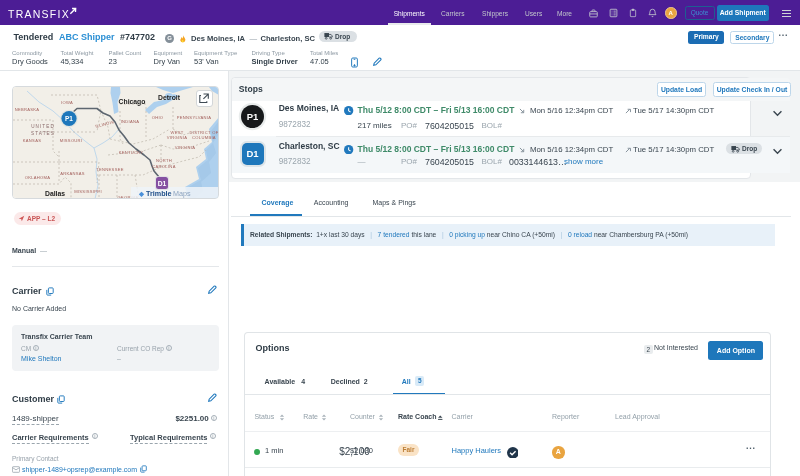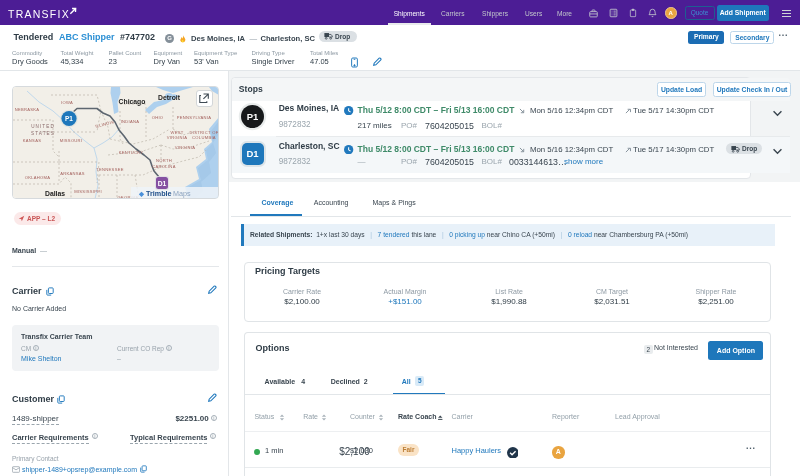--- a/index.html
+++ b/index.html
@@ -105,21 +105,21 @@
       <div class="val" style="left:12px;">Dry Goods</div>
     <div class="lbl" style="left:60.5px;">Total Weight</div>
       <div class="val" style="left:60.5px;">45,334</div>
     <div class="lbl" style="left:108.5px;">Pallet Count</div>
       <div class="val" style="left:108.5px;">23</div>
     <div class="lbl" style="left:153.5px;">Equipment</div>
       <div class="val" style="left:153.5px;">Dry Van</div>
     <div class="lbl" style="left:194px;">Equipment Type</div>
       <div class="val" style="left:194px;">53' Van</div>
     <div class="lbl" style="left:251.5px;">Driving Type</div>
-      <div class="val" style="left:251.5px; font-weight:normal;">Single Driver</div>
+      <div class="val" style="left:251.5px; font-weight:bold;">Single Driver</div>
     <div class="lbl" style="left:310px;">Total Miles</div>
       <div class="val" style="left:310px;">47.05</div>
     <svg class="abs" style="left:350px; top:9.5px;" width="9" height="11" viewBox="0 0 11 13">
         <g fill="none" stroke="#2179bd" stroke-width="1.2">
           <rect x="2" y="1" width="7" height="11" rx="1.4"></rect>
           <path d="M4.5 2.6 h2"></path>
           <circle cx="5.5" cy="10" r="0.8" fill="#2179bd"></circle>
         </g>
       </svg>
     <svg class="abs" style="left:372px; top:10px;" width="10" height="10" viewBox="0 0 12 12">
@@ -348,33 +348,20 @@
     <div class="abs" style="left:2px; top:144.5px; width:560px; border-top:1px solid #e2e6e9;"></div>
     <div class="abs" style="left:20.5px; top:142.5px; width:52px; height:2px; background:#2179bd;"></div>
     <div class="abs" style="left:32.5px; top:127.8px; font-size:7px; font-weight:bold; color:#2179bd;">Coverage</div>
     <div class="abs" style="left:84.8px; top:127.8px; font-size:7px; color:#39454f;">Accounting</div>
     <div class="abs" style="left:143.5px; top:127.8px; font-size:7px; color:#39454f;">Maps &amp; Pings</div>
 
     <div class="abs" style="left:12px; top:153px; width:534px; height:22px; background:#e8f1f9; border-left:3px solid #2179bd;">
       <div class="abs" style="left:6px; top:7.2px; font-size:6.7px; color:#39454f; white-space:nowrap;"><b>Related Shipments:</b>&nbsp;&nbsp;1+x last 30 days&nbsp;&nbsp;&nbsp;<span style="color:#a9c6dd">|</span>&nbsp;&nbsp;&nbsp;<span class="b">7 tendered</span> this lane&nbsp;&nbsp;&nbsp;<span style="color:#a9c6dd">|</span>&nbsp;&nbsp;&nbsp;<span class="b">0 picking up</span> near Chino CA (+50mi)&nbsp;&nbsp;&nbsp;<span style="color:#a9c6dd">|</span>&nbsp;&nbsp;&nbsp;<span class="b">0 reload</span> near Chambersburg PA (+50mi)</div>
     </div>
 
-    <div class="card" style="left:15px; top:191px; width:527px; height:60px;">
-      <div class="abs" style="left:10.1px; top:2.6px; font-size:9px; font-weight:bold; color:#2f3c46;">Pricing Targets</div>
-      <div class="abs" style="left:7px; top:24.8px; width:100px; text-align:center; font-size:7px; color:#8d99a3;">Carrier Rate</div>
-      <div class="abs" style="left:7px; top:34.4px; width:100px; text-align:center; font-size:8px; color:#2f3c46;">$2,100.00</div>
-      <div class="abs" style="left:110px; top:24.8px; width:100px; text-align:center; font-size:7px; color:#8d99a3;">Actual Margin</div>
-      <div class="abs" style="left:110px; top:34.4px; width:100px; text-align:center; font-size:8px; color:#2179bd;">+$151.00</div>
-      <div class="abs" style="left:214px; top:24.8px; width:100px; text-align:center; font-size:7px; color:#8d99a3;">List Rate</div>
-      <div class="abs" style="left:214px; top:34.4px; width:100px; text-align:center; font-size:8px; color:#2f3c46;">$1,990.88</div>
-      <div class="abs" style="left:317px; top:24.8px; width:100px; text-align:center; font-size:7px; color:#8d99a3;">CM Target</div>
-      <div class="abs" style="left:317px; top:34.4px; width:100px; text-align:center; font-size:8px; color:#2f3c46;">$2,031.51</div>
-      <div class="abs" style="left:421px; top:24.8px; width:100px; text-align:center; font-size:7px; color:#8d99a3;">Shipper Rate</div>
-      <div class="abs" style="left:421px; top:34.4px; width:100px; text-align:center; font-size:8px; color:#2f3c46;">$2,251.00</div>
-    </div>
 
     <div class="card" style="left:15px; top:260.5px; width:527px; height:216px; border-bottom:none; border-radius:4px 4px 0 0;">
       <div class="abs" style="left:10.4px; top:10.5px; font-size:9px; font-weight:bold; color:#2f3c46;">Options</div>
       <div class="abs" style="left:399px; top:12px; width:8.5px; height:9.5px; background:#e9ecee; border-radius:2px; font-size:6.5px; line-height:9.5px; text-align:center; color:#39454f;">2</div>
       <div class="abs" style="left:409px; top:11.5px; font-size:7px; color:#39454f;">Not Interested</div>
       <div class="btn-blue" style="left:463.4px; top:8px; width:55px; height:19px; line-height:19px; font-size:7px; background:#1e77bb;">Add Option</div>
       <div class="abs" style="left:19.6px; top:45px; font-size:7px; font-weight:bold; color:#39454f;">Available</div>
       <div class="abs" style="left:56.3px; top:45px; font-size:7px; font-weight:bold; color:#39454f;">4</div>
       <div class="abs" style="left:85.7px; top:45px; font-size:7px; font-weight:bold; color:#39454f;">Declined</div>
       <div class="abs" style="left:118.8px; top:45px; font-size:7px; font-weight:bold; color:#39454f;">2</div>

